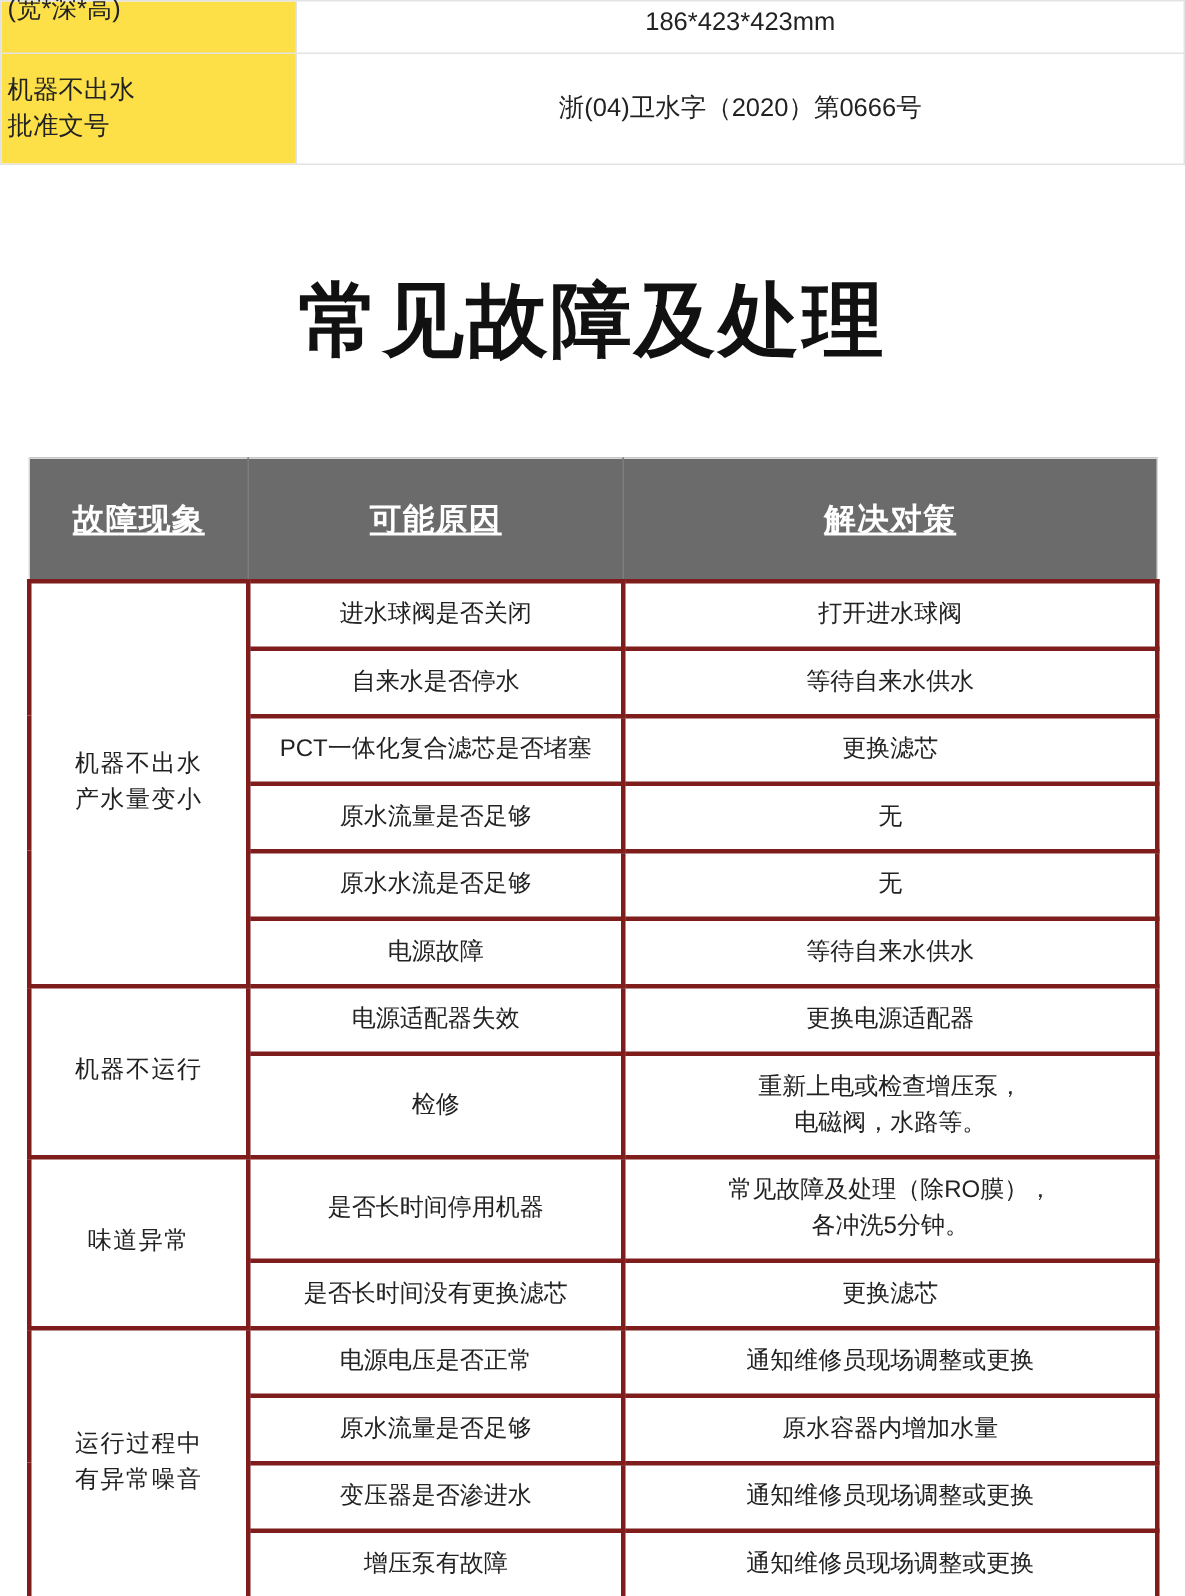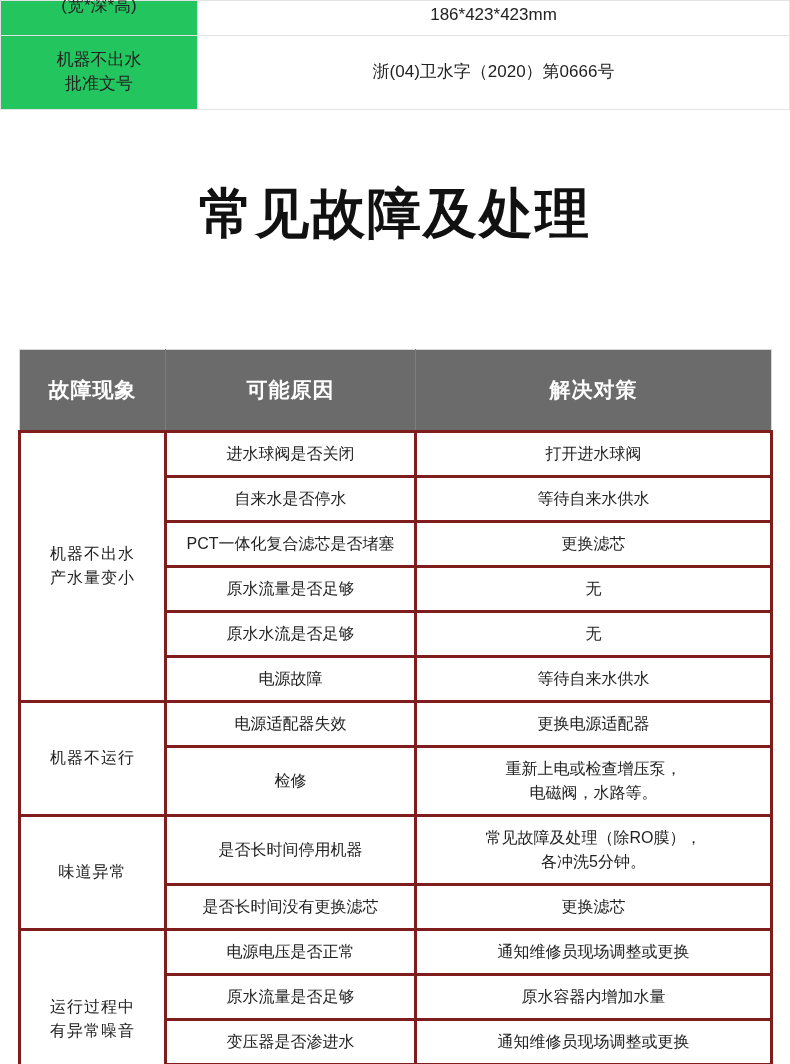--- a/index.html
+++ b/index.html
@@ -22,23 +22,22 @@
     table-layout: fixed;
   }
   .spec-table td {
     border: 1px solid #e3e3e3;
     font-size: 17px;
     line-height: 1.45;
     color: #222;
   }
   .spec-label {
     width: 188px;
-    text-align: center;
     padding: 8px 4px;
-    background: #22c55e;
+    background: #fde047;
     vertical-align: middle;
   }
   .spec-value {
     text-align: center;
     padding: 24px 4px;
     vertical-align: middle;
   }
   .spec-label .l1 { display: block; }
   .spec-label .l2 { display: block; }
 
@@ -55,21 +54,21 @@
   }
 
   
   .section-title {
     text-align: center;
     font-size: 54px;
     font-weight: bold;
     letter-spacing: 2px;
     color: #111;
     margin: 0;
-    padding: 68px 0 98px 0;
+    padding: 68px 0 54px 0;
     font-family: "Liberation Sans", sans-serif;
   }
 
   
   .trouble-wrap {
     padding: 0 18px;
     box-sizing: border-box;
     width: 790px;
   }
   .trouble-table {
@@ -80,20 +79,21 @@
   }
   .trouble-table th {
     background: #6b6b6b;
     color: #ffffff;
     font-size: 21px;
     font-weight: bold;
     letter-spacing: 1px;
     padding: 26px 4px;
     border-right: 1px solid #7d7d7d;
     border-bottom: 1px solid #6b6b6b;
+    text-decoration: underline;
   }
   .trouble-table th:last-child { border-right: none; }
 
   .trouble-table td {
     border: 3px solid #7f1d1d;
     font-size: 16px;
     text-align: center;
     vertical-align: middle;
     padding: 9px 6px;
     line-height: 1.5;

